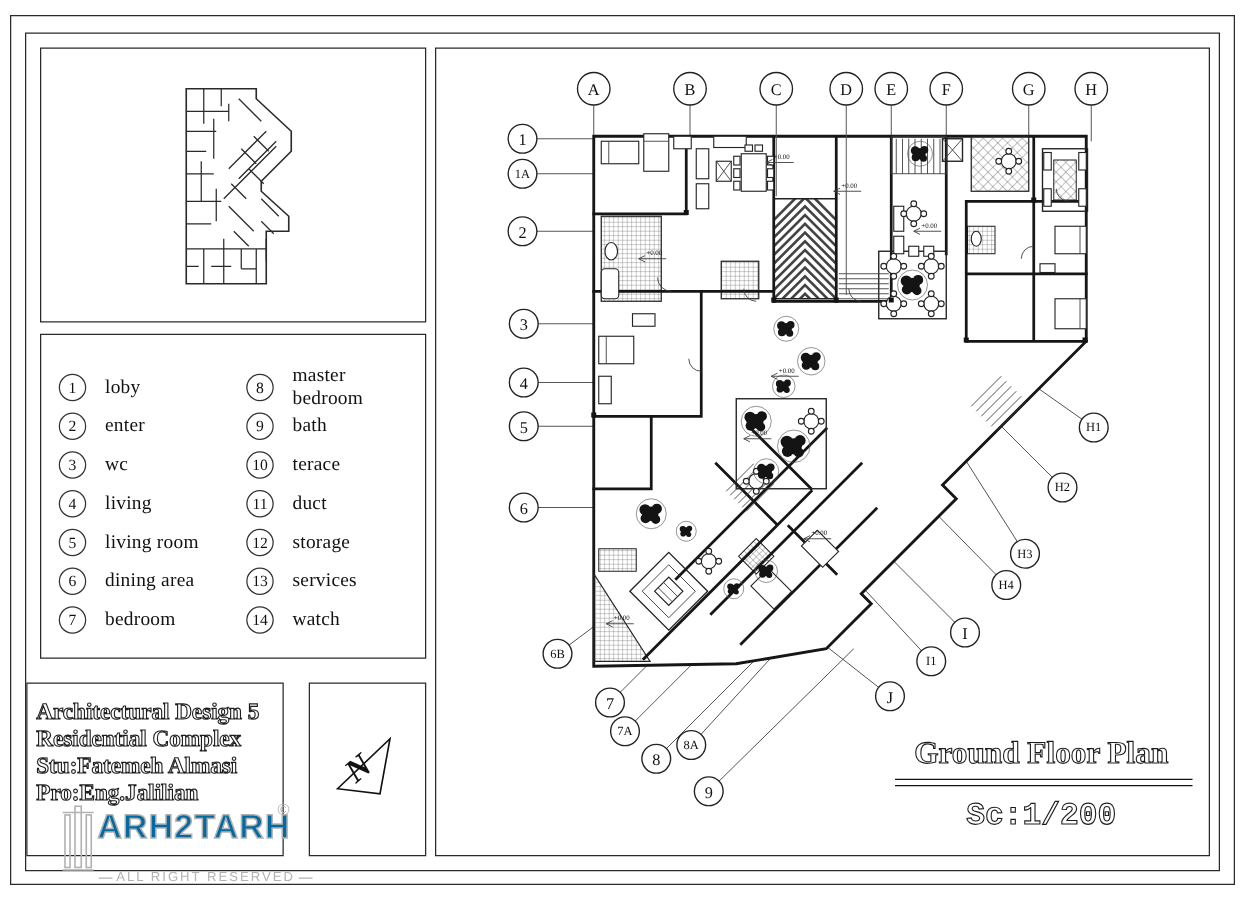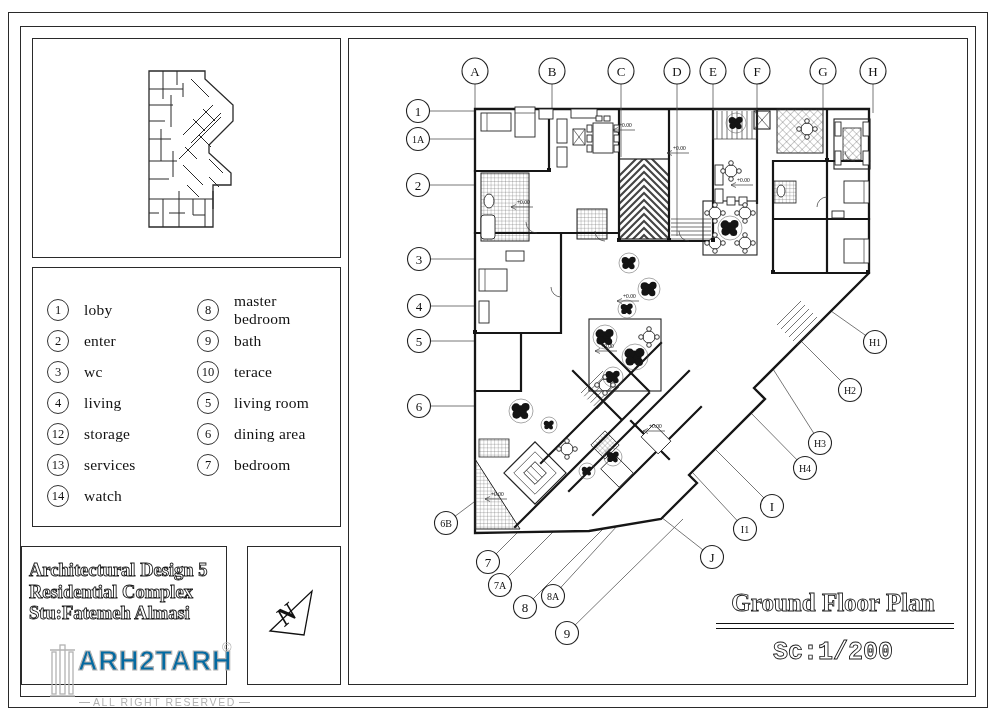--- a/index.html
+++ b/index.html
@@ -106,20 +106,24 @@
         </div>
       <div class="lg-row">
           <span class="lg-num">10</span>
           <span class="lg-label">terace</span>
         </div>
       <div class="lg-row">
           <span class="lg-num">4</span>
           <span class="lg-label">living</span>
         </div>
       <div class="lg-row">
+          <span class="lg-num">11</span>
+          <span class="lg-label">duct</span>
+        </div>
+      <div class="lg-row">
           <span class="lg-num">5</span>
           <span class="lg-label">living room</span>
         </div>
       <div class="lg-row">
           <span class="lg-num">12</span>
           <span class="lg-label">storage</span>
         </div>
       <div class="lg-row">
           <span class="lg-num">6</span>
           <span class="lg-label">dining area</span>
@@ -137,20 +141,21 @@
           <span class="lg-label">watch</span>
         </div>
     </div>
   </div>
 
   <div class="panel" id="box-title">
     <div id="title-lines">
       <div class="tb-line outline-text">Architectural Design 5</div>
       <div class="tb-line outline-text">Residential Complex</div>
       <div class="tb-line outline-text">Stu:Fatemeh Almasi</div>
+      <div class="tb-line outline-text">Pro:Eng.Jalilian</div>
     </div>
   </div>
 
   <div class="panel" id="box-north">
     <svg width="90" height="135" viewBox="0 0 90 135">
       <polygon points="22,84 64,44 56,88" fill="#fff" stroke="#111" stroke-width="1.3"></polygon>
       <text x="44" y="74" transform="rotate(-40 44 74)" font-family="Liberation Serif, serif" font-size="26" font-weight="bold" font-style="italic" fill="#111" text-anchor="middle">N</text>
     </svg>
   </div>
 

